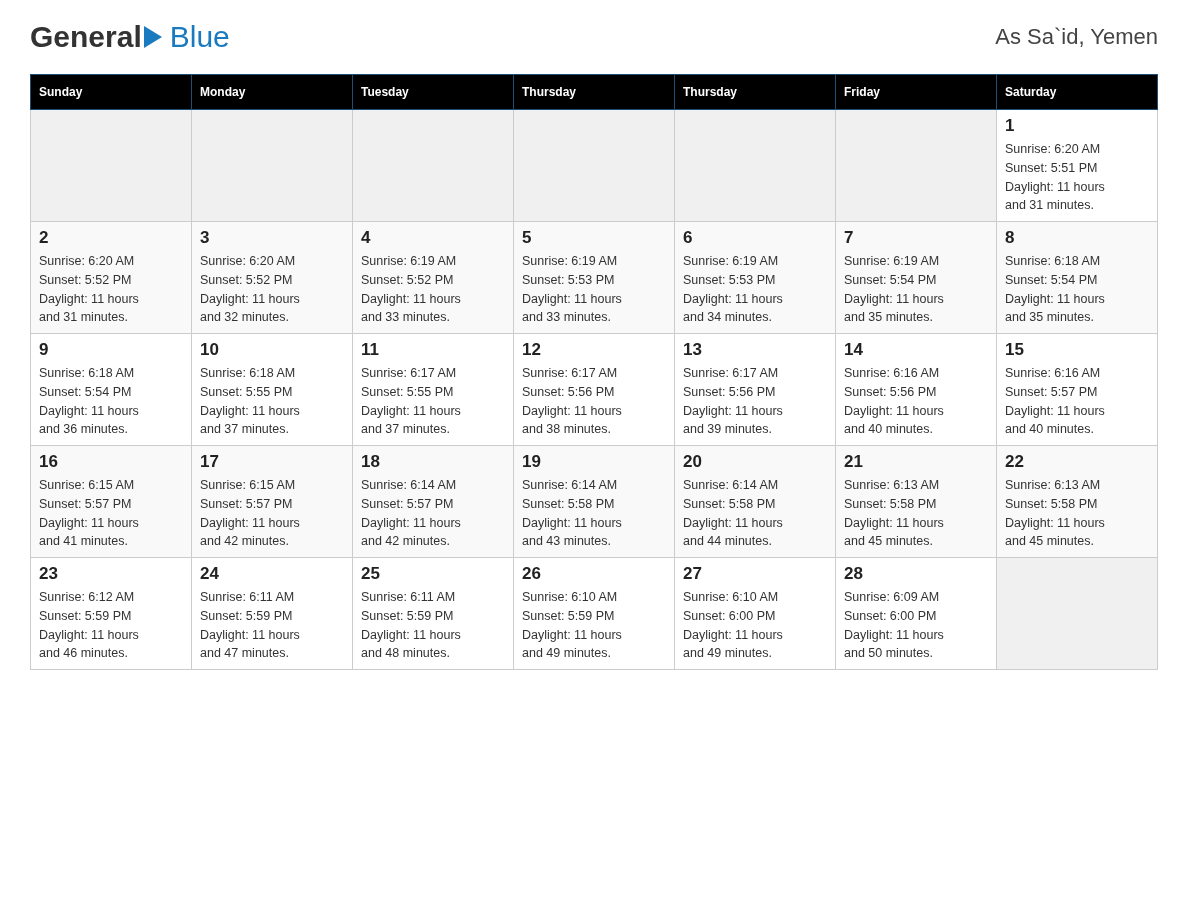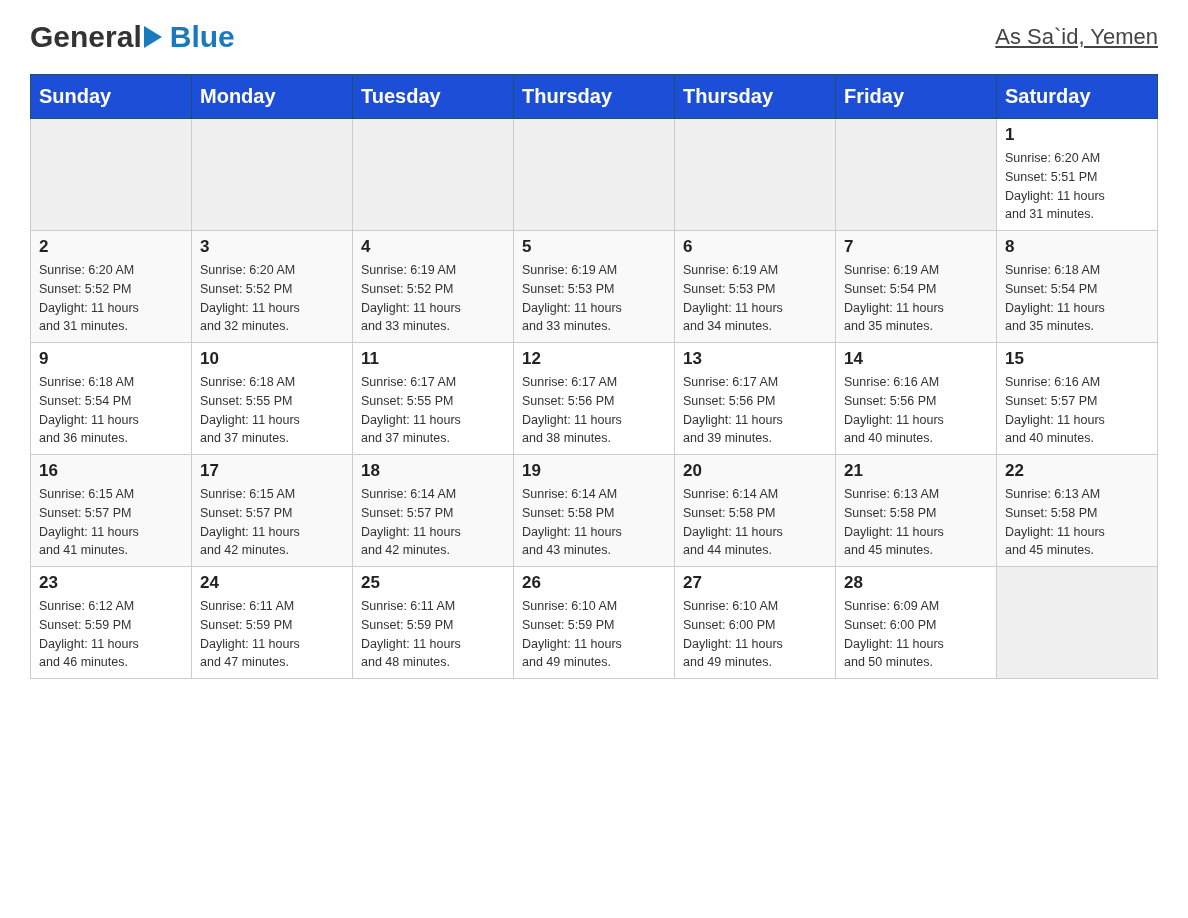--- a/index.html
+++ b/index.html
@@ -22,31 +22,30 @@
     .month-year {
       font-size: 52px;
       font-weight: bold;
       color: #222;
       line-height: 1.1;
     }
     .location {
       font-size: 22px;
       color: #444;
       margin-top: 4px;
-      text-decoration: underline;
     }
     .calendar {
       width: 100%;
       border-collapse: collapse;
       border: 1px solid #999;
     }
     .calendar th {
-      background-color: #1d4ed8;
+      background-color: #000000;
       color: #fff;
-      font-size: 20px;
+      font-size: 12px;
       font-weight: bold;
       padding: 10px 8px;
       text-align: left;
       border: 1px solid #1e4d75;
       margin-left: 21px;
     }
     .calendar td {
       vertical-align: top;
       padding: 6px 8px;
       border: 1px solid #ccc;
@@ -96,21 +95,21 @@
   <div class="logo-block">
     <div class="logo-line1">
       <span style="font-size:30px;font-weight:bold;color:#333;">General</span>
       <span style="display:inline-block;margin-left:2px;margin-top:4px;">
         <svg width="18" height="22" viewBox="0 0 18 22">
             <polygon points="0,0 18,11 0,22" fill="#1a7abf"></polygon>
           </svg>
       </span>
     </div>
     <div class="logo-line2">
-      <span style="font-size:30px;font-weight:bold;color:#1a7abf;">Blue</span>
+      <span style="font-size:30px;font-weight:normal;color:#1a7abf;">Blue</span>
     </div>
   </div>
   <div class="title-section">
     <div class="location">As Sa`id, Yemen</div>
   </div>
 </div>
 
 <table class="calendar">
   <thead>
     <tr>

